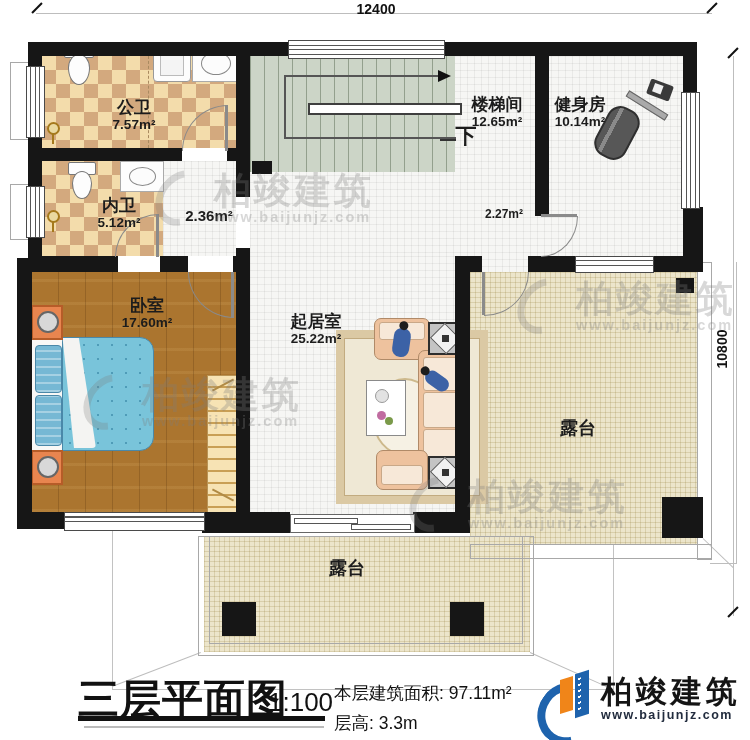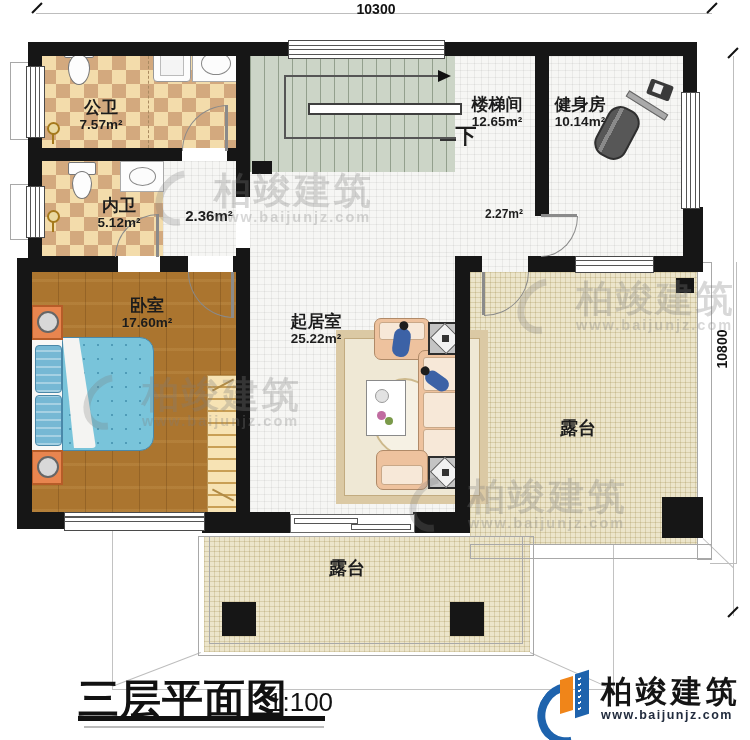--- a/index.html
+++ b/index.html
@@ -71,21 +71,21 @@
     letter-spacing:1.5px;color:#222c3e;z-index:70;line-height:1}
 </style>
 </head>
 <body>
 
 <div id="canvas">
 
   <div class="thin" style="left:36px;top:13px;width:676px;height:1px"></div>
   <div class="abs" style="left:30px;top:7px;width:14px;height:2px;background:#111;transform:rotate(-45deg)"></div>
   <div class="abs" style="left:705px;top:7px;width:14px;height:2px;background:#111;transform:rotate(-45deg)"></div>
-  <div class="dimtext" style="left:336px;top:1px;width:80px">10300</div>
+  <div class="dimtext" style="left:336px;top:1px;width:80px">12400</div>
 
   <div class="thin" style="left:733px;top:56px;width:1px;height:560px"></div>
   <div class="abs" style="left:726px;top:52px;width:14px;height:2px;background:#111;transform:rotate(-45deg)"></div>
   <div class="abs" style="left:726px;top:611px;width:14px;height:2px;background:#111;transform:rotate(-45deg)"></div>
   <div class="dimtext" style="left:692px;top:341px;width:60px;transform:rotate(-90deg)">10800</div>
 
   <div class="pline" style="left:10px;top:62px;width:18px;height:76px"></div>
   <div class="pline" style="left:10px;top:184px;width:18px;height:54px"></div>
   <div class="pline" style="left:112px;top:530px;width:500px;height:158px;border-color:#c2c2c2"></div>
   <div class="thin" style="left:112px;top:686px;width:95px;height:1px;transform:rotate(-21deg);transform-origin:left center"></div>
@@ -239,21 +239,21 @@
 
   <div class="leaf z34" style="left:231px;top:272px;width:3px;height:46px"></div>
   <div class="arc" style="left:188px;top:272px;width:45px;height:45px;border-left:1.5px solid #8a8a8a;border-bottom:1.5px solid #8a8a8a;border-bottom-left-radius:100% 100%"></div>
 
   <div class="leaf z34" style="left:541px;top:214px;width:36px;height:3px"></div>
   <div class="arc" style="left:541px;top:216px;width:36px;height:40px;border-right:1.5px solid #8a8a8a;border-bottom:1.5px solid #8a8a8a;border-bottom-right-radius:100% 100%"></div>
 
   <div class="leaf z34" style="left:482px;top:272px;width:3px;height:43px"></div>
   <div class="arc" style="left:484px;top:272px;width:44px;height:43px;border-right:1.5px solid #8a8a8a;border-bottom:1.5px solid #8a8a8a;border-bottom-right-radius:100% 100%"></div>
 
-  <div class="rlabel" style="left:101px;top:98px">
+  <div class="rlabel" style="left:134px;top:98px">
     <div class="rname">公卫</div>
     <div class="rarea">7.57m²</div>
   </div>
   <div class="rlabel" style="left:119px;top:196px">
     <div class="rname">内卫</div>
     <div class="rarea">5.12m²</div>
   </div>
   <div class="rlabel" style="left:209px;top:208px;font-size:15px">2.36m²</div>
   <div class="rlabel" style="left:147px;top:296px">
     <div class="rname">卧室</div>
@@ -301,20 +301,24 @@
     <div>
       <div class="wm-name">柏竣建筑</div>
       <div class="wm-url">www.baijunjz.com</div>
     </div>
   </div>
 
   <div class="footer-title">三层平面图</div>
   <div class="abs" style="left:78px;top:716px;width:247px;height:5px;background:#111;z-index:70"></div>
   <div class="abs" style="left:84px;top:726px;width:240px;height:2px;background:#bbb;z-index:70"></div>
   <div class="footer-scale">1:100</div>
+  <div class="footer-info">
+    <div>本层建筑面积: 97.11m²</div>
+    <div>层高: 3.3m</div>
+  </div>
 
   <div class="abs" style="left:538px;top:666px;width:60px;height:70px;z-index:70">
     <div class="abs" style="left:0;top:16px;width:44px;height:48px;border:8px solid #1e63ad;border-radius:50%;border-top-color:transparent;border-right-color:transparent;transform:rotate(35deg)"></div>
     <div class="abs" style="left:22px;top:12px;width:13px;height:34px;background:#f08519;transform:skewY(-18deg)"></div>
     <div class="abs" style="left:37px;top:6px;width:14px;height:44px;background:#1e63ad;transform:skewY(-18deg)">
       <div class="abs" style="left:3px;top:5px;width:3px;height:32px;background-image:repeating-linear-gradient(0deg,#fff 0 2px,transparent 2px 6px)"></div>
     </div>
   </div>
   <div class="logo-name">柏竣建筑</div>
   <div class="logo-url">www.baijunjz.com</div>

